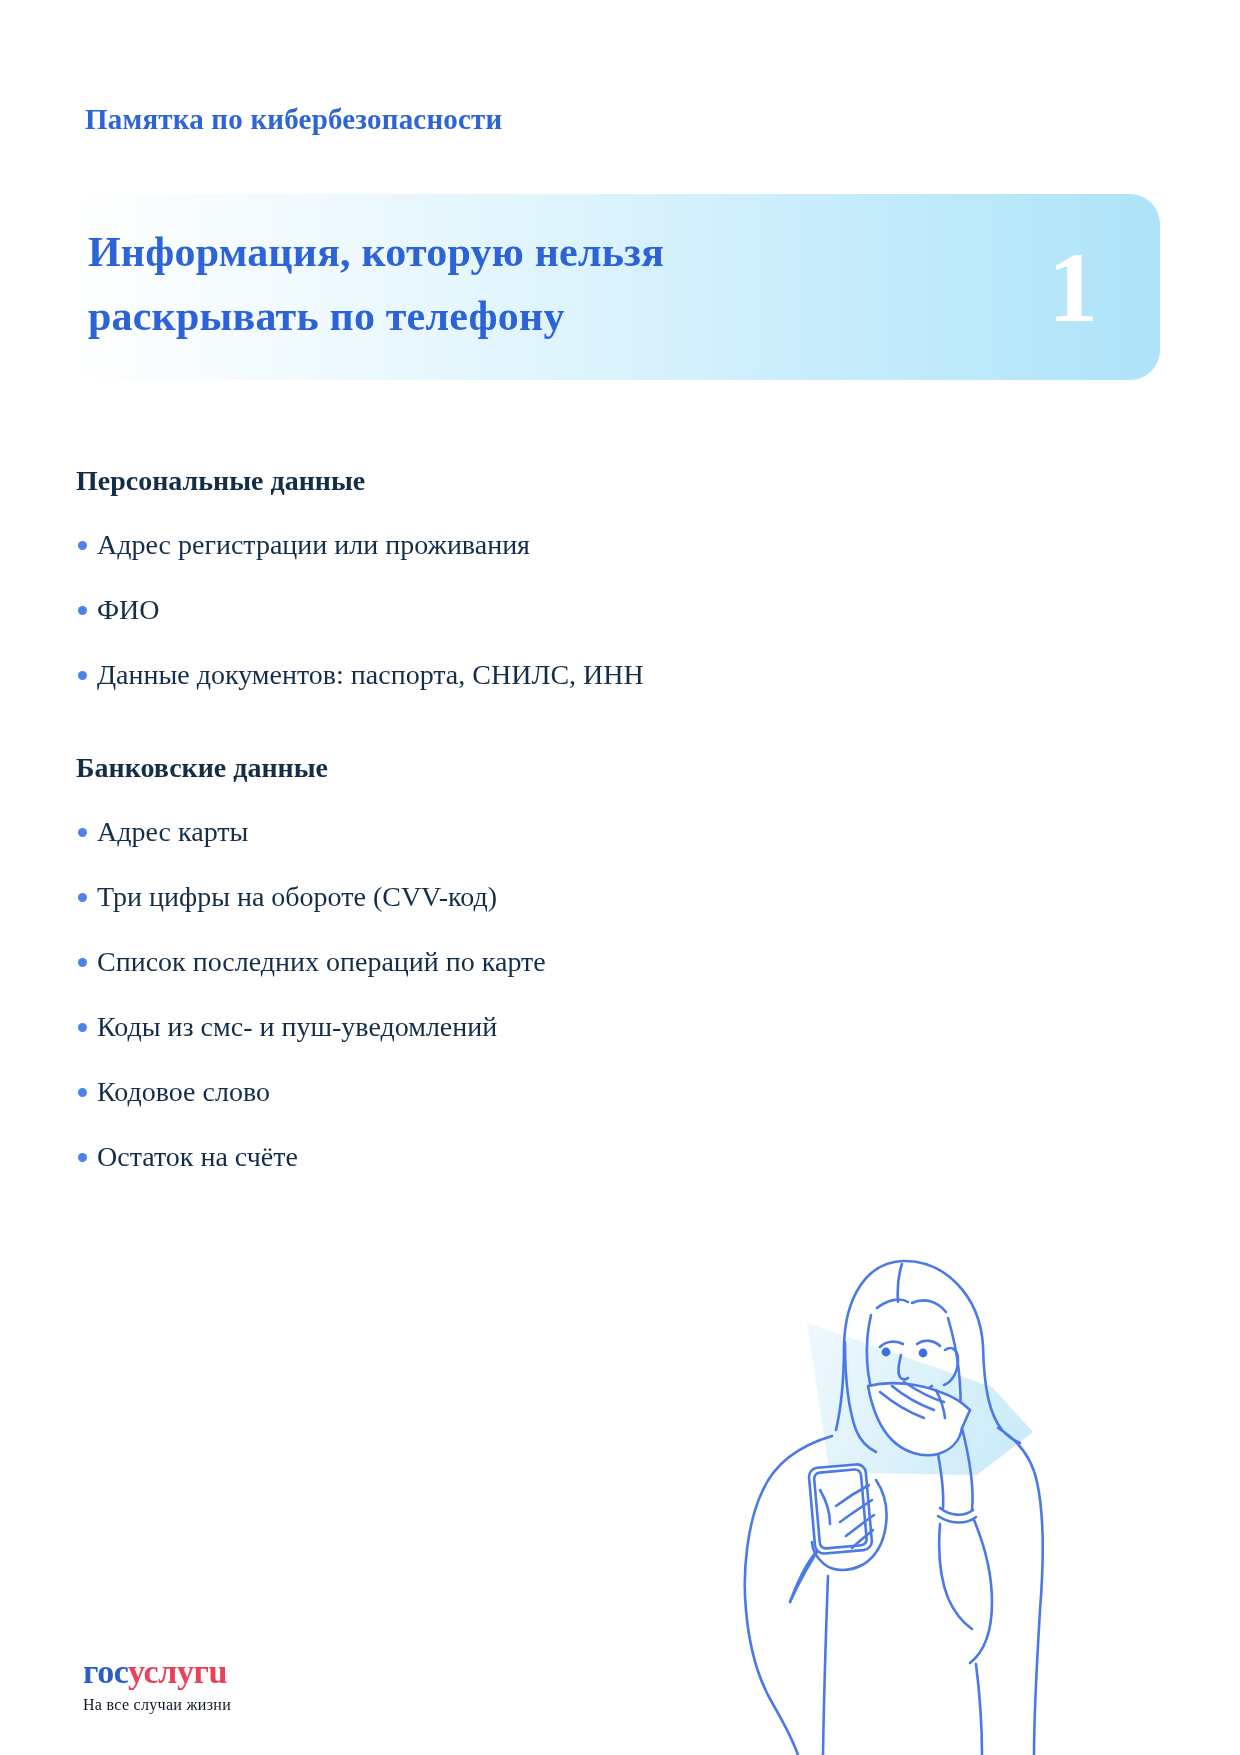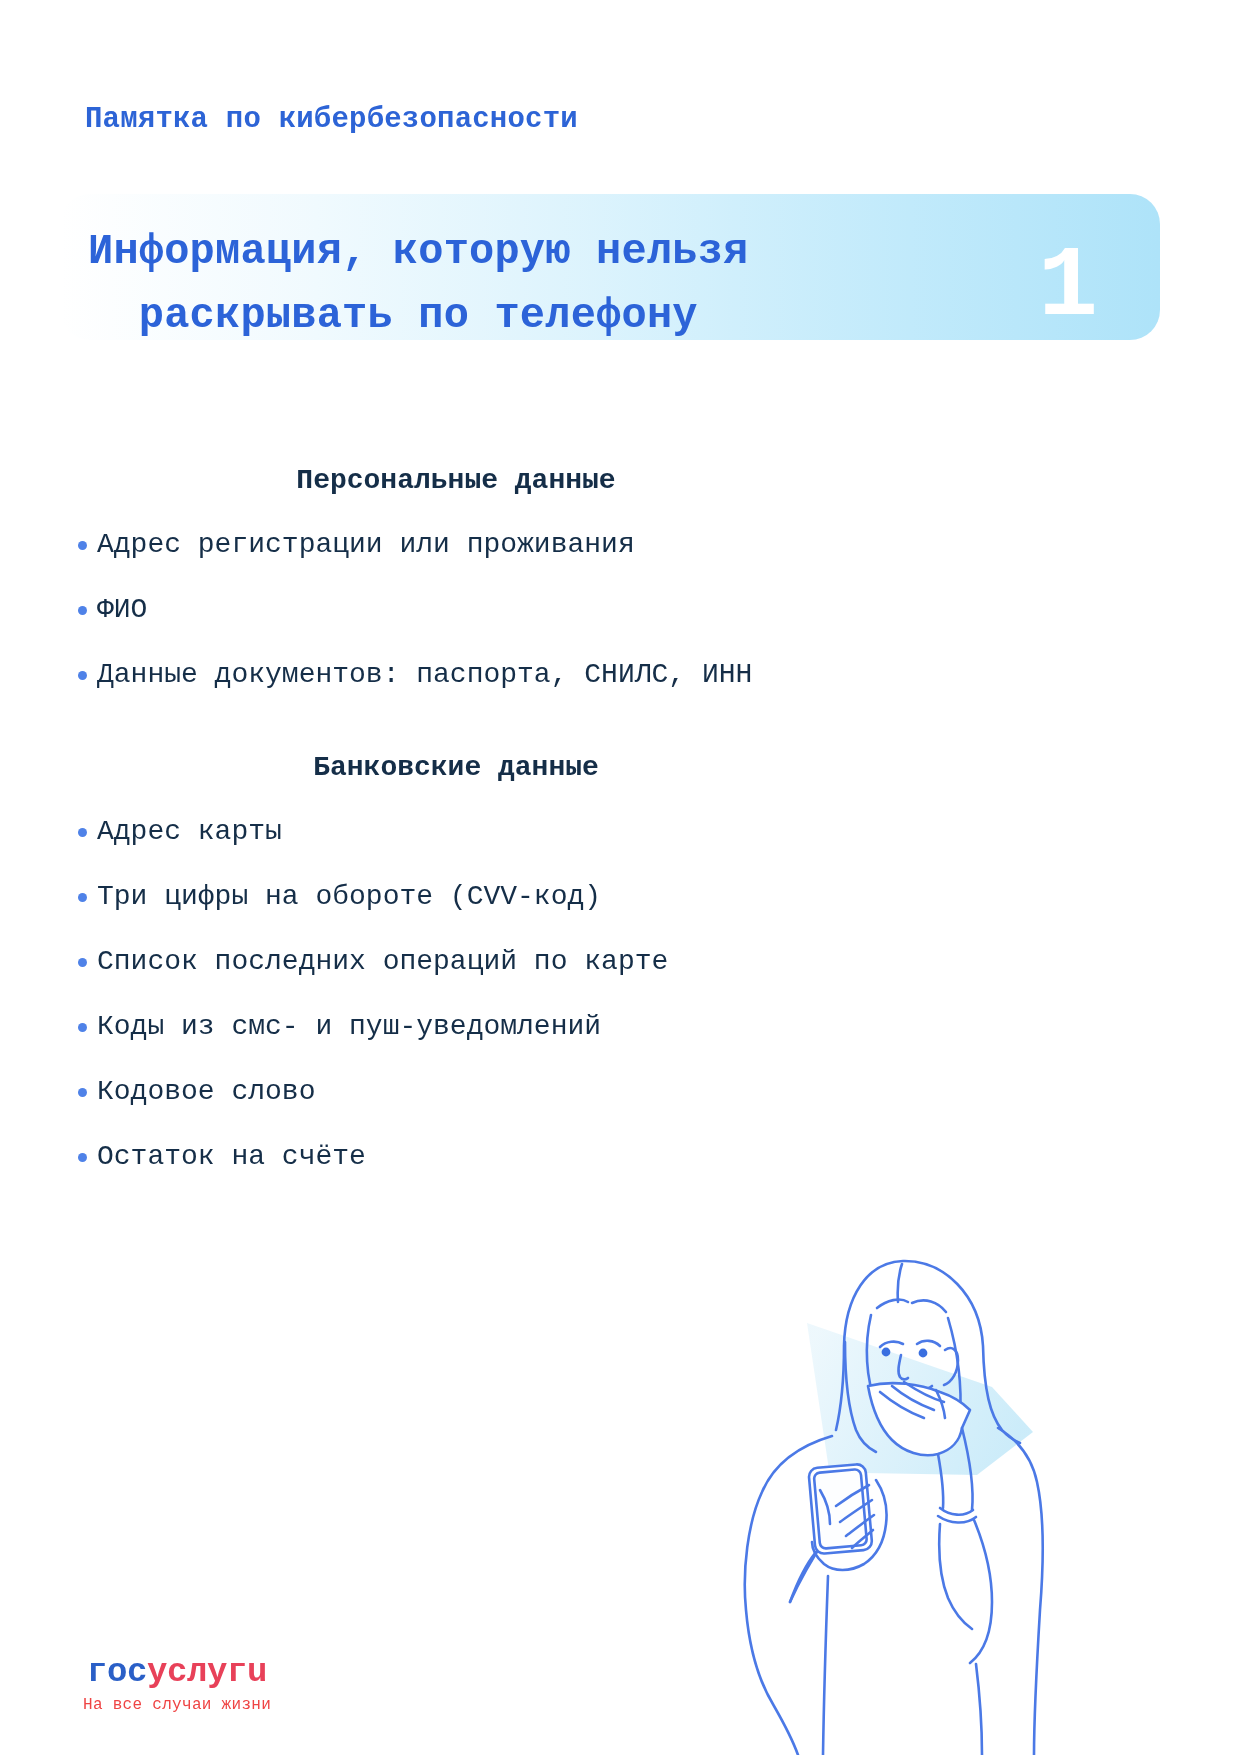--- a/index.html
+++ b/index.html
@@ -1,43 +1,42 @@
 <!DOCTYPE html>
 <html><head>
 <meta charset="utf-8">
 <style>
   html, body { margin: 0; padding: 0; background: #ffffff; }
   .page {
     position: relative;
     width: 1240px;
     height: 1755px;
     background: #ffffff;
-    font-family: Liberation Mono, monospace;
+    font-family: Liberation Serif, serif;
     overflow: hidden;
-    text-align: center;
   }
 
   
   .kicker {
     position: absolute;
     left: 85px;
     top: 103px;
     font-size: 29px;
     font-weight: 700;
     color: #2d64d6;
     letter-spacing: 0.2px;
   }
 
   
   .banner {
     position: absolute;
     left: 60px;
     top: 194px;
     width: 1100px;
-    height: 146px;
+    height: 186px;
     border-radius: 30px;
     background: linear-gradient(90deg,
       rgba(178,229,250,0) 0%,
       rgba(178,229,250,0.18) 22%,
       rgba(178,229,250,0.45) 48%,
       rgba(178,229,250,0.78) 75%,
       #aee3f9 100%);
   }
   .banner-title {
     position: absolute;
@@ -97,21 +96,21 @@
     font-size: 34px;
     font-weight: 700;
     letter-spacing: -0.4px;
     line-height: 34px;
   }
   .logo .blue { color: #2a5fc7; }
   .logo .red  { color: #e84159; }
   .tagline {
     margin-top: 7px;
     font-size: 16px;
-    color: #ef4444;
+    color: #0f172a;
     letter-spacing: 0.3px;
   }
 
   
   .illustration {
     position: absolute;
     left: 640px;
     top: 1140px;
     width: 600px;
     height: 615px;

